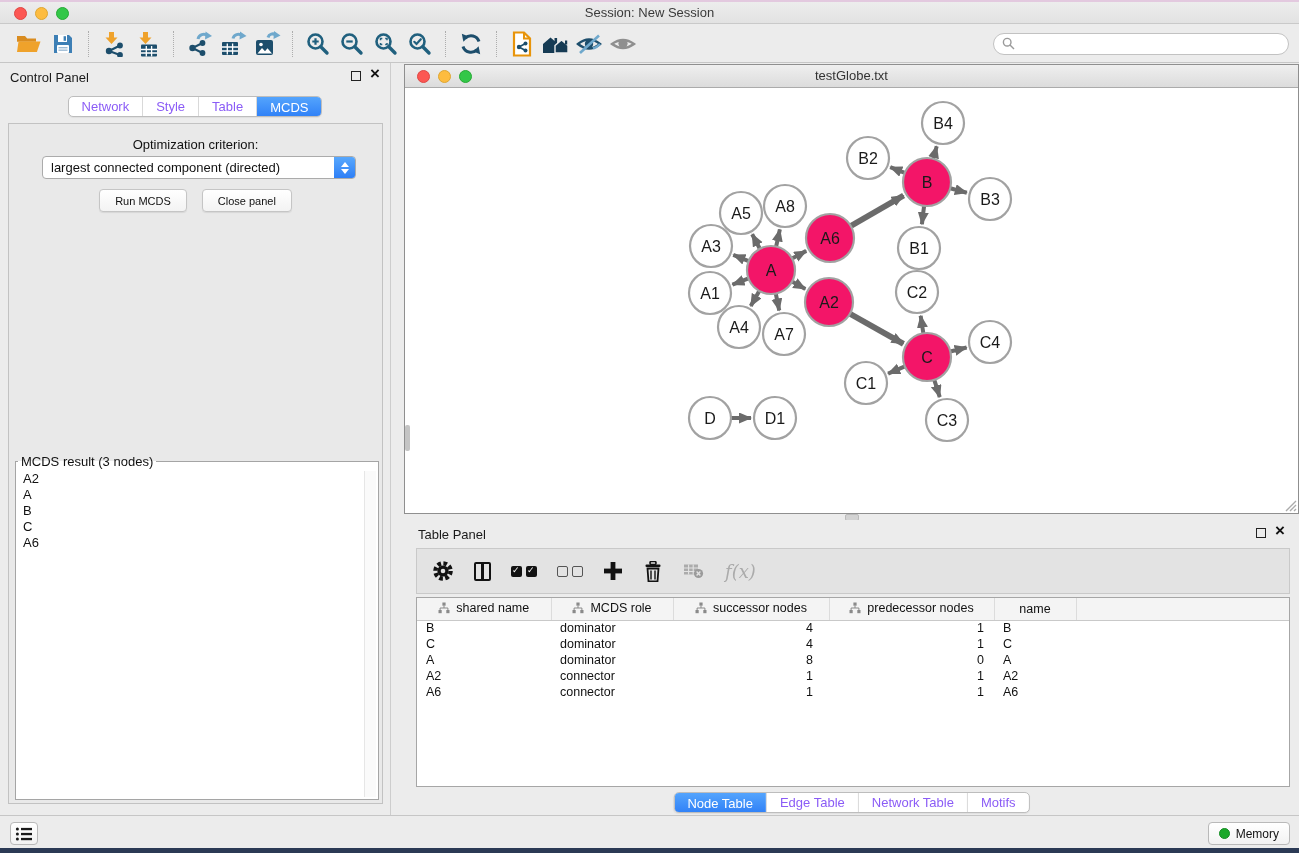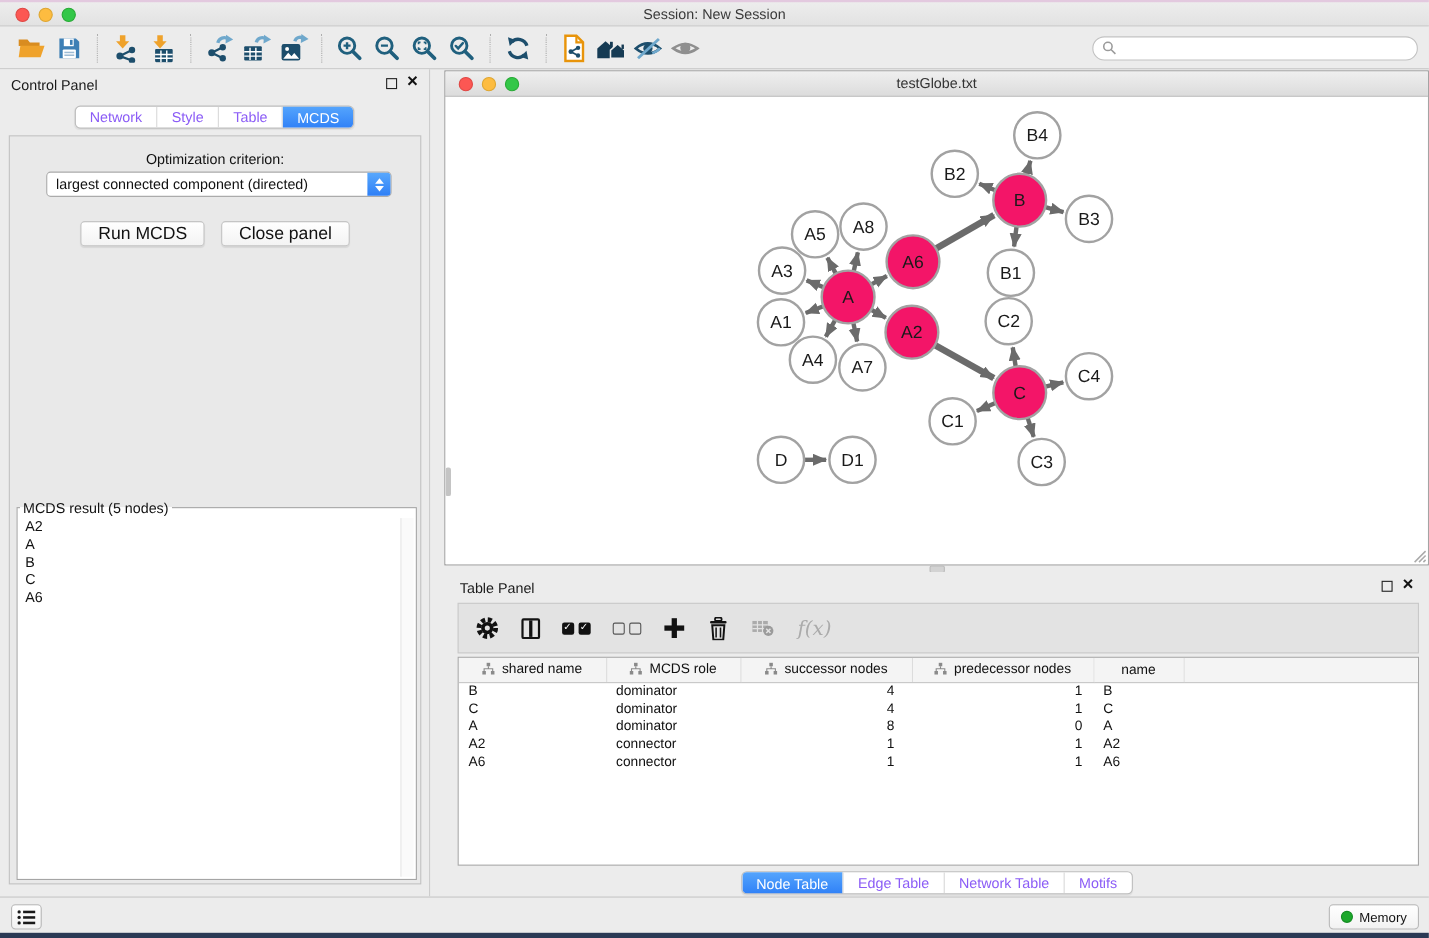--- a/index.html
+++ b/index.html
@@ -60,24 +60,24 @@
   .dropdown { position:absolute; top:32px; left:33px; width:314px; height:23px;
     background:#fff; border:1px solid #ABABAB; border-radius:4px; cursor:pointer; }
   .dropdown .dval { font-size:13px; line-height:21px; padding-left:8px; color:#111;
     white-space:nowrap; overflow:hidden; }
   .stepper { position:absolute; right:0; top:0; width:21px; height:21px;
     background:linear-gradient(#58A8FD,#2E7FF6); border-radius:0 3px 3px 0;
     display:flex; flex-direction:column; align-items:center; justify-content:center; gap:2px; }
   .tri-up { width:0; height:0; border-left:4px solid transparent; border-right:4px solid transparent; border-bottom:5px solid #fff; }
   .tri-down { width:0; height:0; border-left:4px solid transparent; border-right:4px solid transparent; border-top:5px solid #fff; }
   .btn-row { position:absolute; top:65px; width:100%; display:flex; justify-content:center; gap:15px; }
-  .mac-btn { height:23px; padding:0 15px; font-size:16px; color:#111;
+  .mac-btn { height:23px; padding:0 15px; font-size:11px; color:#111;
     background:linear-gradient(#FFFFFF,#F3F3F3); border:1px solid #C5C5C5;
     border-radius:4px; box-shadow:0 1px 1px rgba(0,0,0,0.08); cursor:pointer;
-    font-family:"Liberation Sans",sans-serif;margin-top:12px; }
+    font-family:"Liberation Sans",sans-serif; }
 
   .result-box { position:absolute; left:6px; right:3px; top:330px; bottom:3px;
     border:1px solid #A5A5A5; background:#fff; }
   .result-box legend { font-size:13px; color:#111; padding:0 3px; margin-left:2px;
     background:transparent; }
   .result-list { position:absolute; inset:2px 15px 2px 2px; overflow:hidden; }
   .result-item { font-size:13px; line-height:16px; padding-left:5px; color:#111; }
   .result-scroll { position:absolute; top:2px; bottom:2px; right:2px; width:12px;
     background:#FAFAFA; border-left:1px solid #E6E6E6; }
 
@@ -356,21 +356,21 @@
         <div class="stepper">
           <span class="tri-up"></span>
             <span class="tri-down"></span>
         </div>
       </div>
       <div class="btn-row">
         <button class="mac-btn">Run MCDS</button>
         <button class="mac-btn">Close panel</button>
       </div>
       <fieldset class="result-box">
-        <legend>MCDS result (5 nodes)</legend>
+        <legend>MCDS result (3 nodes)</legend>
         <div class="result-list" id="result-list">
             <div class="result-item">A2</div>
             <div class="result-item">A</div>
             <div class="result-item">B</div>
             <div class="result-item">C</div>
             <div class="result-item">A6</div>
           </div>
         <div class="result-scroll"></div>
       </fieldset>
     </div>

